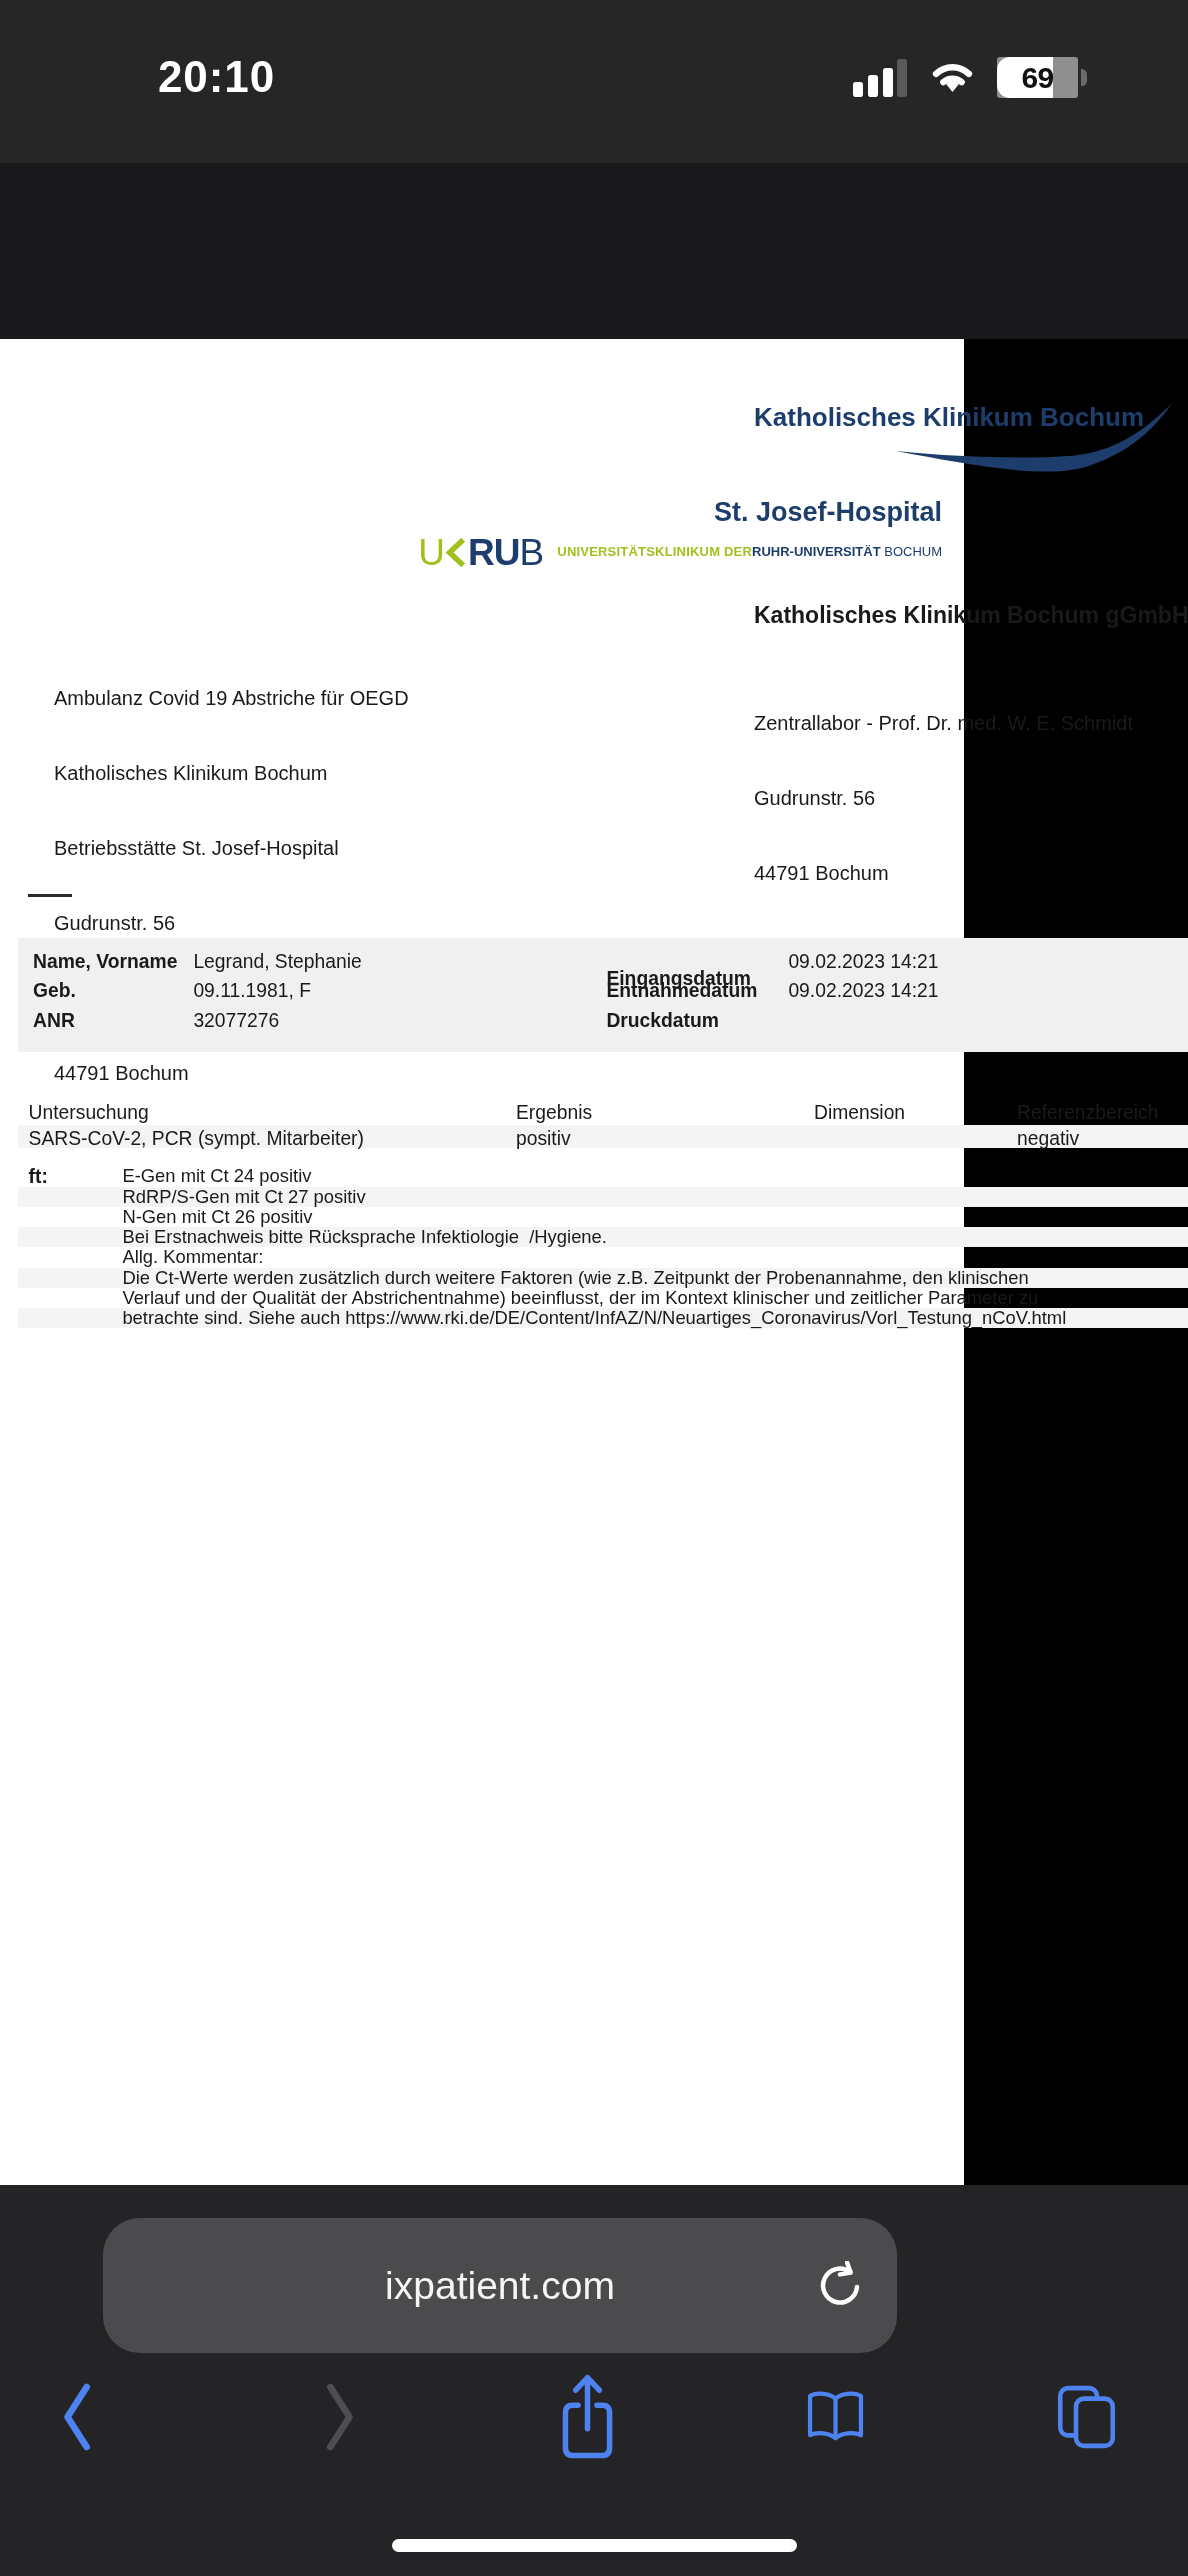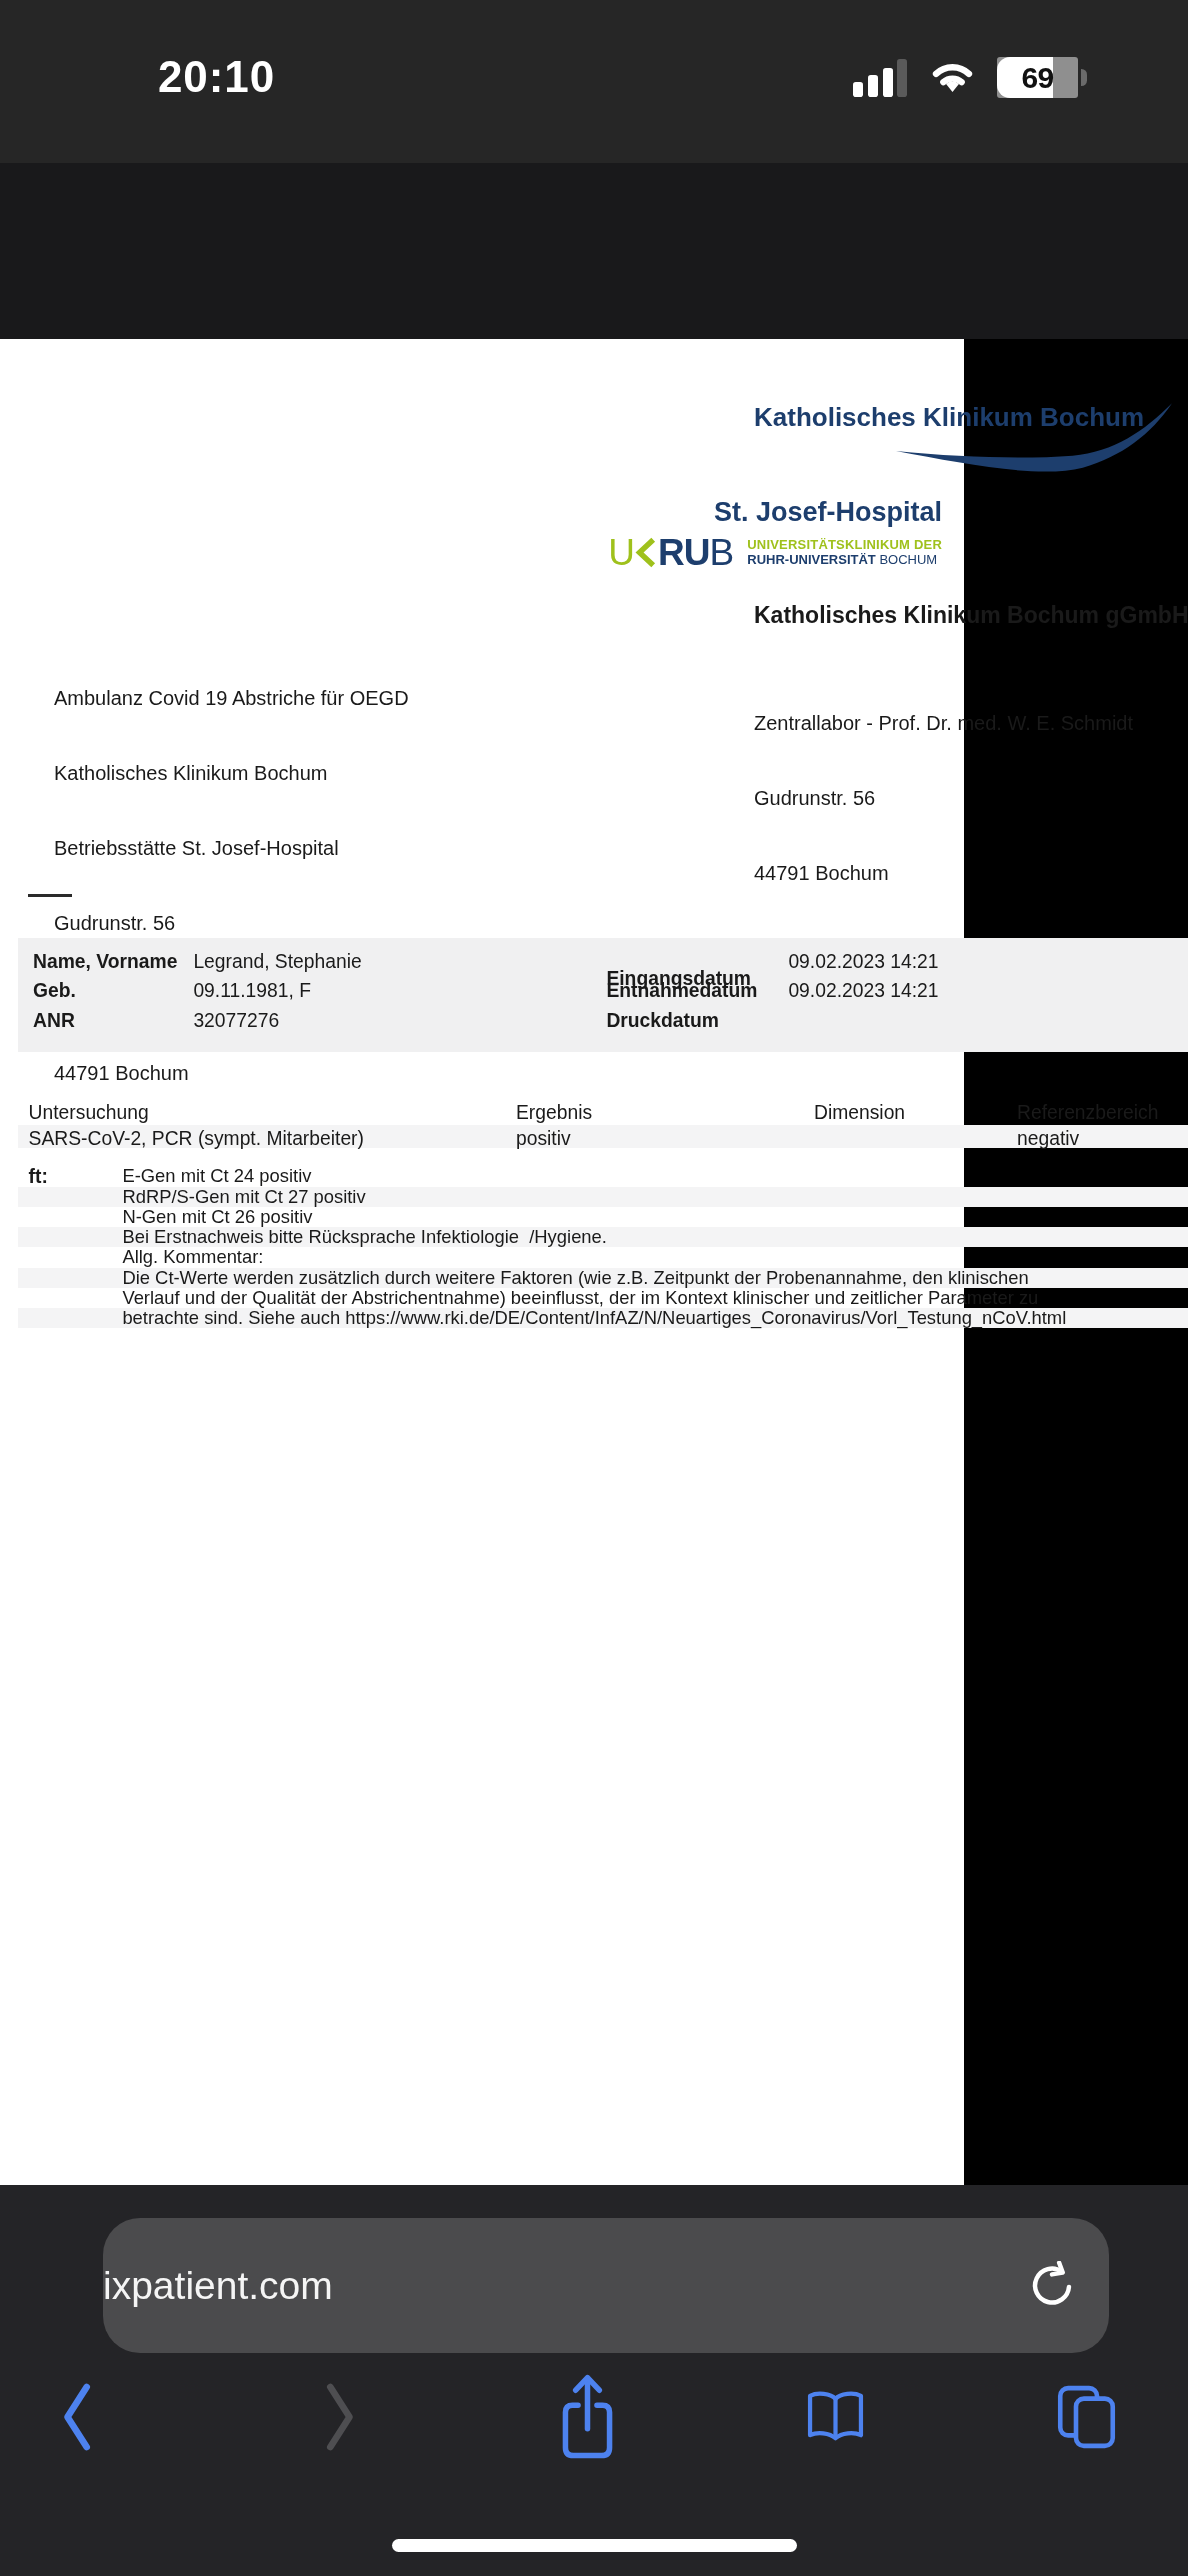--- a/index.html
+++ b/index.html
@@ -33,21 +33,21 @@
   .doc *{white-space:pre;}
   .brand-title{position:absolute;left:754px;top:63px;font-size:26px;font-weight:700;color:var(--navy);}
   .swoosh{position:absolute;left:896px;top:64px;}
   .hospital{position:absolute;right:22px;top:158px;font-size:27px;font-weight:700;color:var(--navy);}
   .ukrub{position:absolute;right:22px;top:195px;display:flex;align-items:center;gap:13px;}
   .ukrub-word{display:flex;align-items:center;font-size:37px;line-height:37px;}
   .uk-u{color:var(--green);font-weight:400;letter-spacing:-1.8px;}
   .uk-k{margin:0 1.8px 0 0.9px;display:flex;align-items:center;}
   .rub-ru{color:var(--navy);font-weight:700;letter-spacing:-0.9px;}
   .rub-b{color:var(--navy);font-weight:400;}
-  .uni-text{display:flex;flex-direction:column;justify-content:center;line-height:14.7px;}
+  .uni-text{display:flex;flex-direction:row;justify-content:center;line-height:14.7px;}
   .uni-1{font-size:13px;font-weight:700;color:var(--green);letter-spacing:0.2px;}
   .uni-2{font-size:13px;color:var(--navy);}
   .uni-2 b{font-weight:700;}
   .company{position:absolute;left:754px;top:263px;font-size:23px;font-weight:700;}
   .addr{position:absolute;font-size:20px;line-height:25px;}
   .addr div{min-height:25px;}
   .sender{left:54px;top:297px;}
   .lab{left:754px;top:322px;}
   .sep-line{position:absolute;left:28px;top:555px;width:44px;height:2.8px;background:#2a2a2a;}
   
@@ -59,22 +59,22 @@
   .res-stripe{position:absolute;left:18.4px;top:786px;width:1170px;height:23px;background:var(--stripe);}
   .res-cell{position:absolute;top:789px;font-size:19.3px;}
   .c1{left:28.6px;} .c2{left:516px;} .c3{left:814px;} .c4{left:1017px;}
   
   .ft-label{position:absolute;left:28.6px;top:827px;font-size:19.3px;font-weight:700;}
   .note-line{position:absolute;left:18.4px;width:1170px;height:20px;padding-left:104px;box-sizing:border-box;
     font-size:18.4px;line-height:20px;}
   .note-line.striped{background:var(--stripe);}
   
   .bottom-bar{position:absolute;left:0;top:2185px;width:1188px;height:391px;background:var(--barbg);}
-  .url-capsule{position:absolute;left:103px;top:33px;width:1006px;height:135px;border-radius:37px;
-    background:var(--capsule);display:flex;align-items:center;}
+  .url-capsule{position:absolute;left:103px;top:33px;width:794px;height:135px;border-radius:37px;
+    background:var(--capsule);display:flex;align-items:center;justify-content:center;}
   .url-text{font-size:39px;color:#f5f5f5;white-space:nowrap;}
   .reload-btn{position:absolute;right:31px;top:42px;width:52px;height:52px;display:flex;align-items:center;justify-content:center;}
   .tb-icon{position:absolute;top:184px;width:63px;height:96px;display:flex;align-items:center;justify-content:center;}
   .tb-back{left:46px;} .tb-fwd{left:308px;} .tb-share{left:556px;} .tb-book{left:804px;} .tb-tabs{left:1055px;}
   .home-indicator{position:absolute;left:392px;top:354px;width:405px;height:13px;border-radius:7.4px;background:#fff;}
   svg{display:block;}
 </style>
 </head>
 <body>
 

